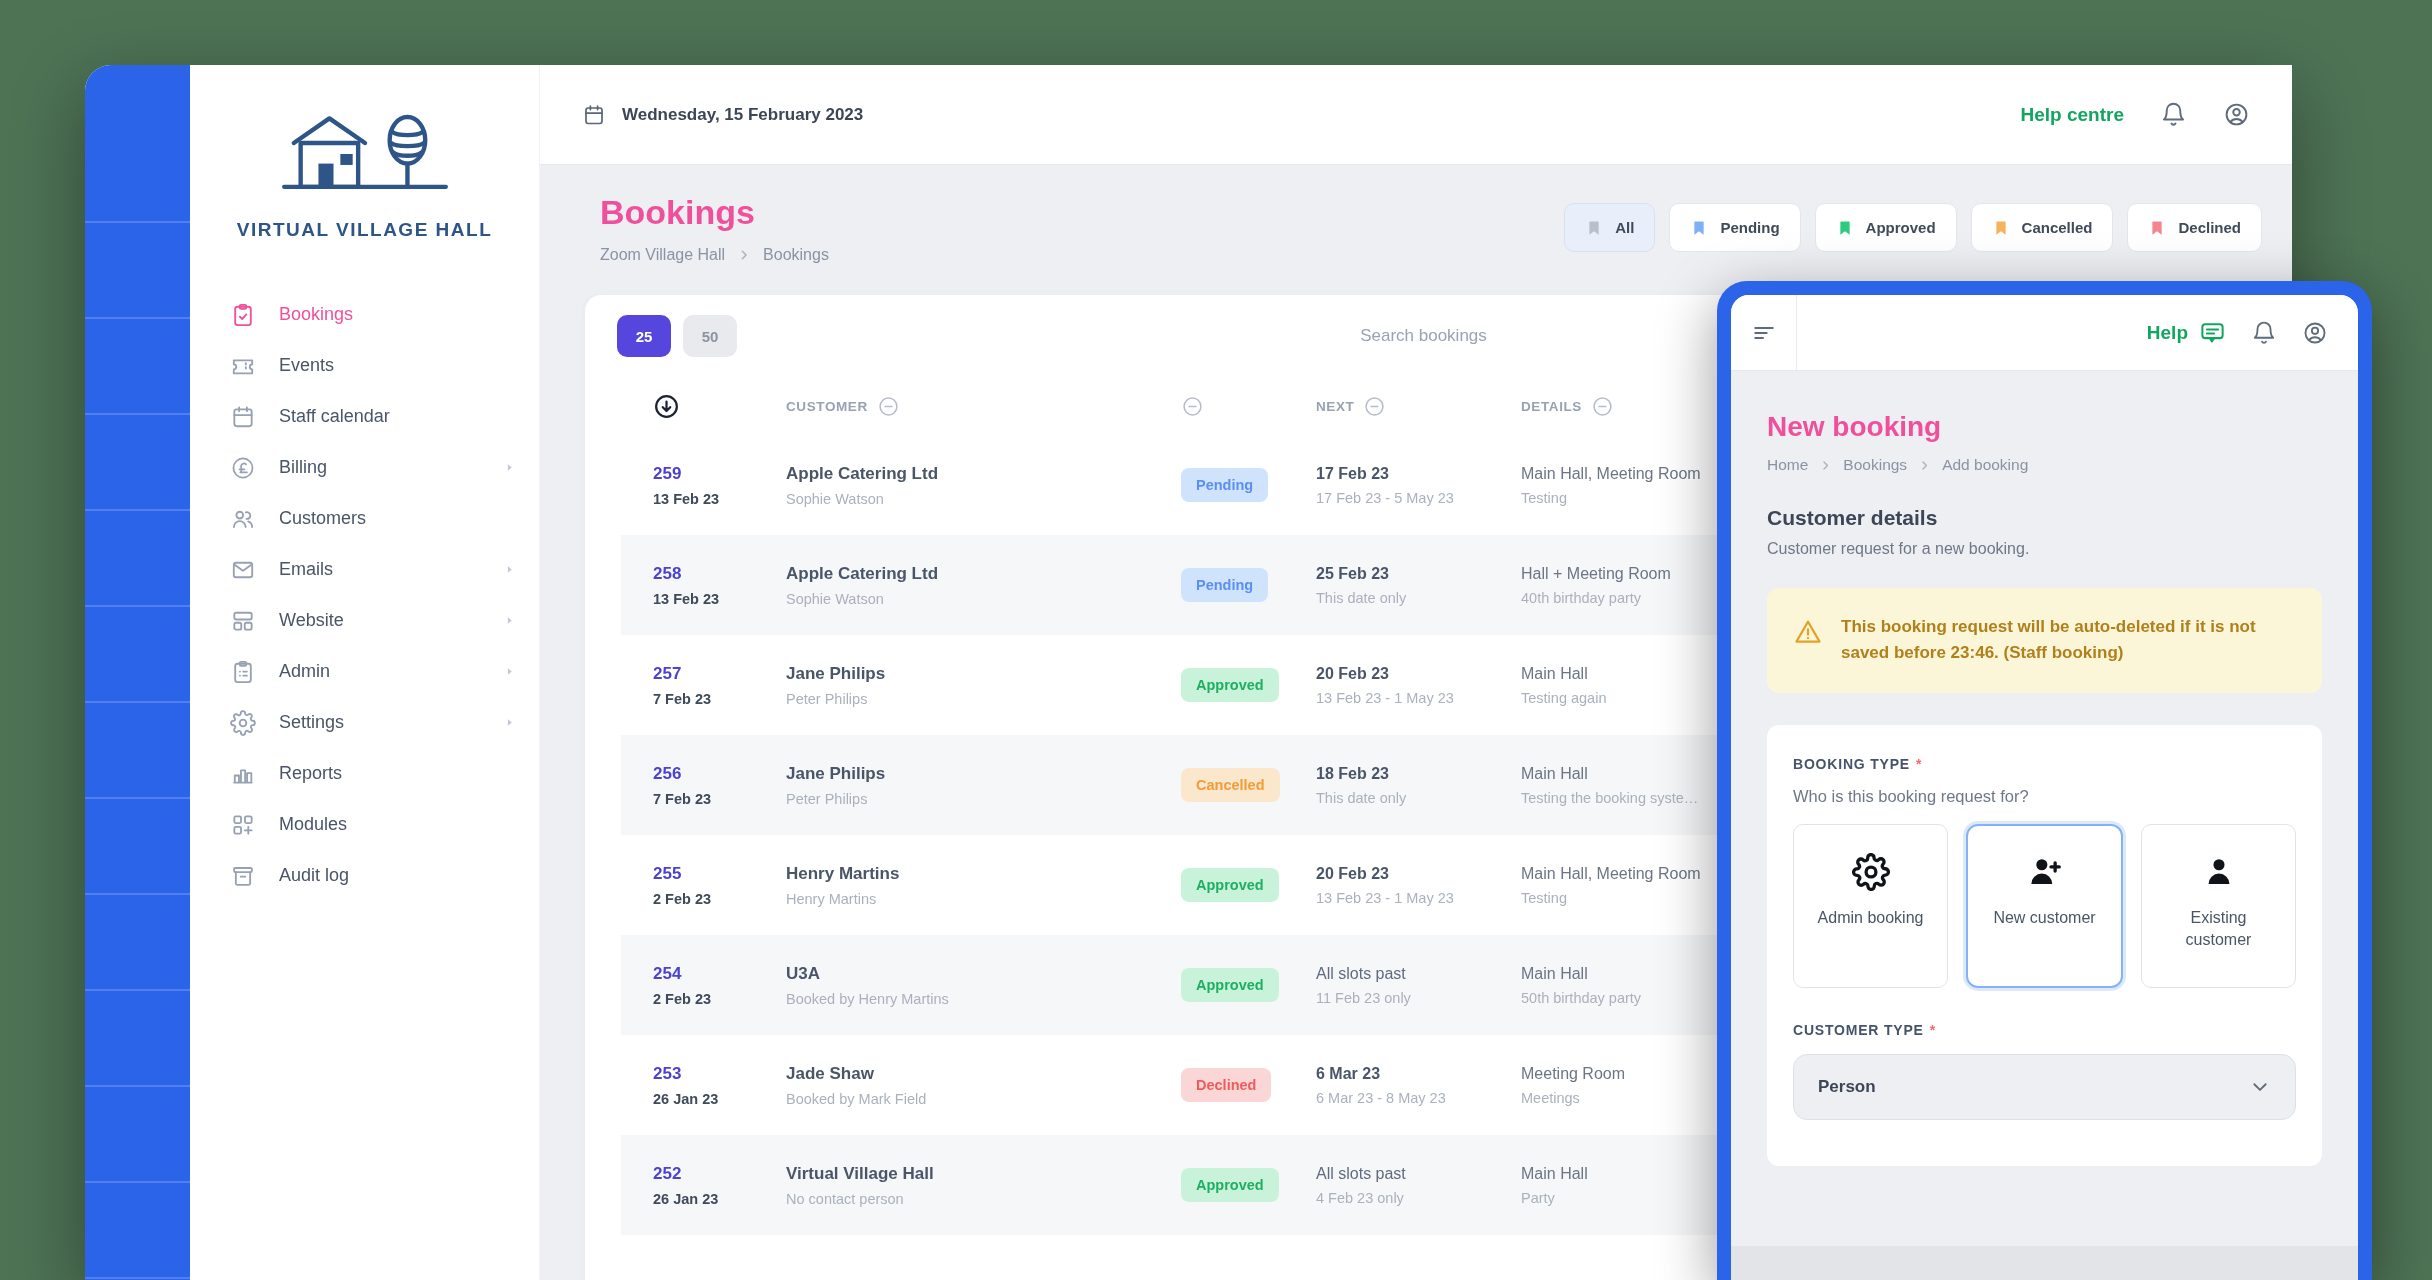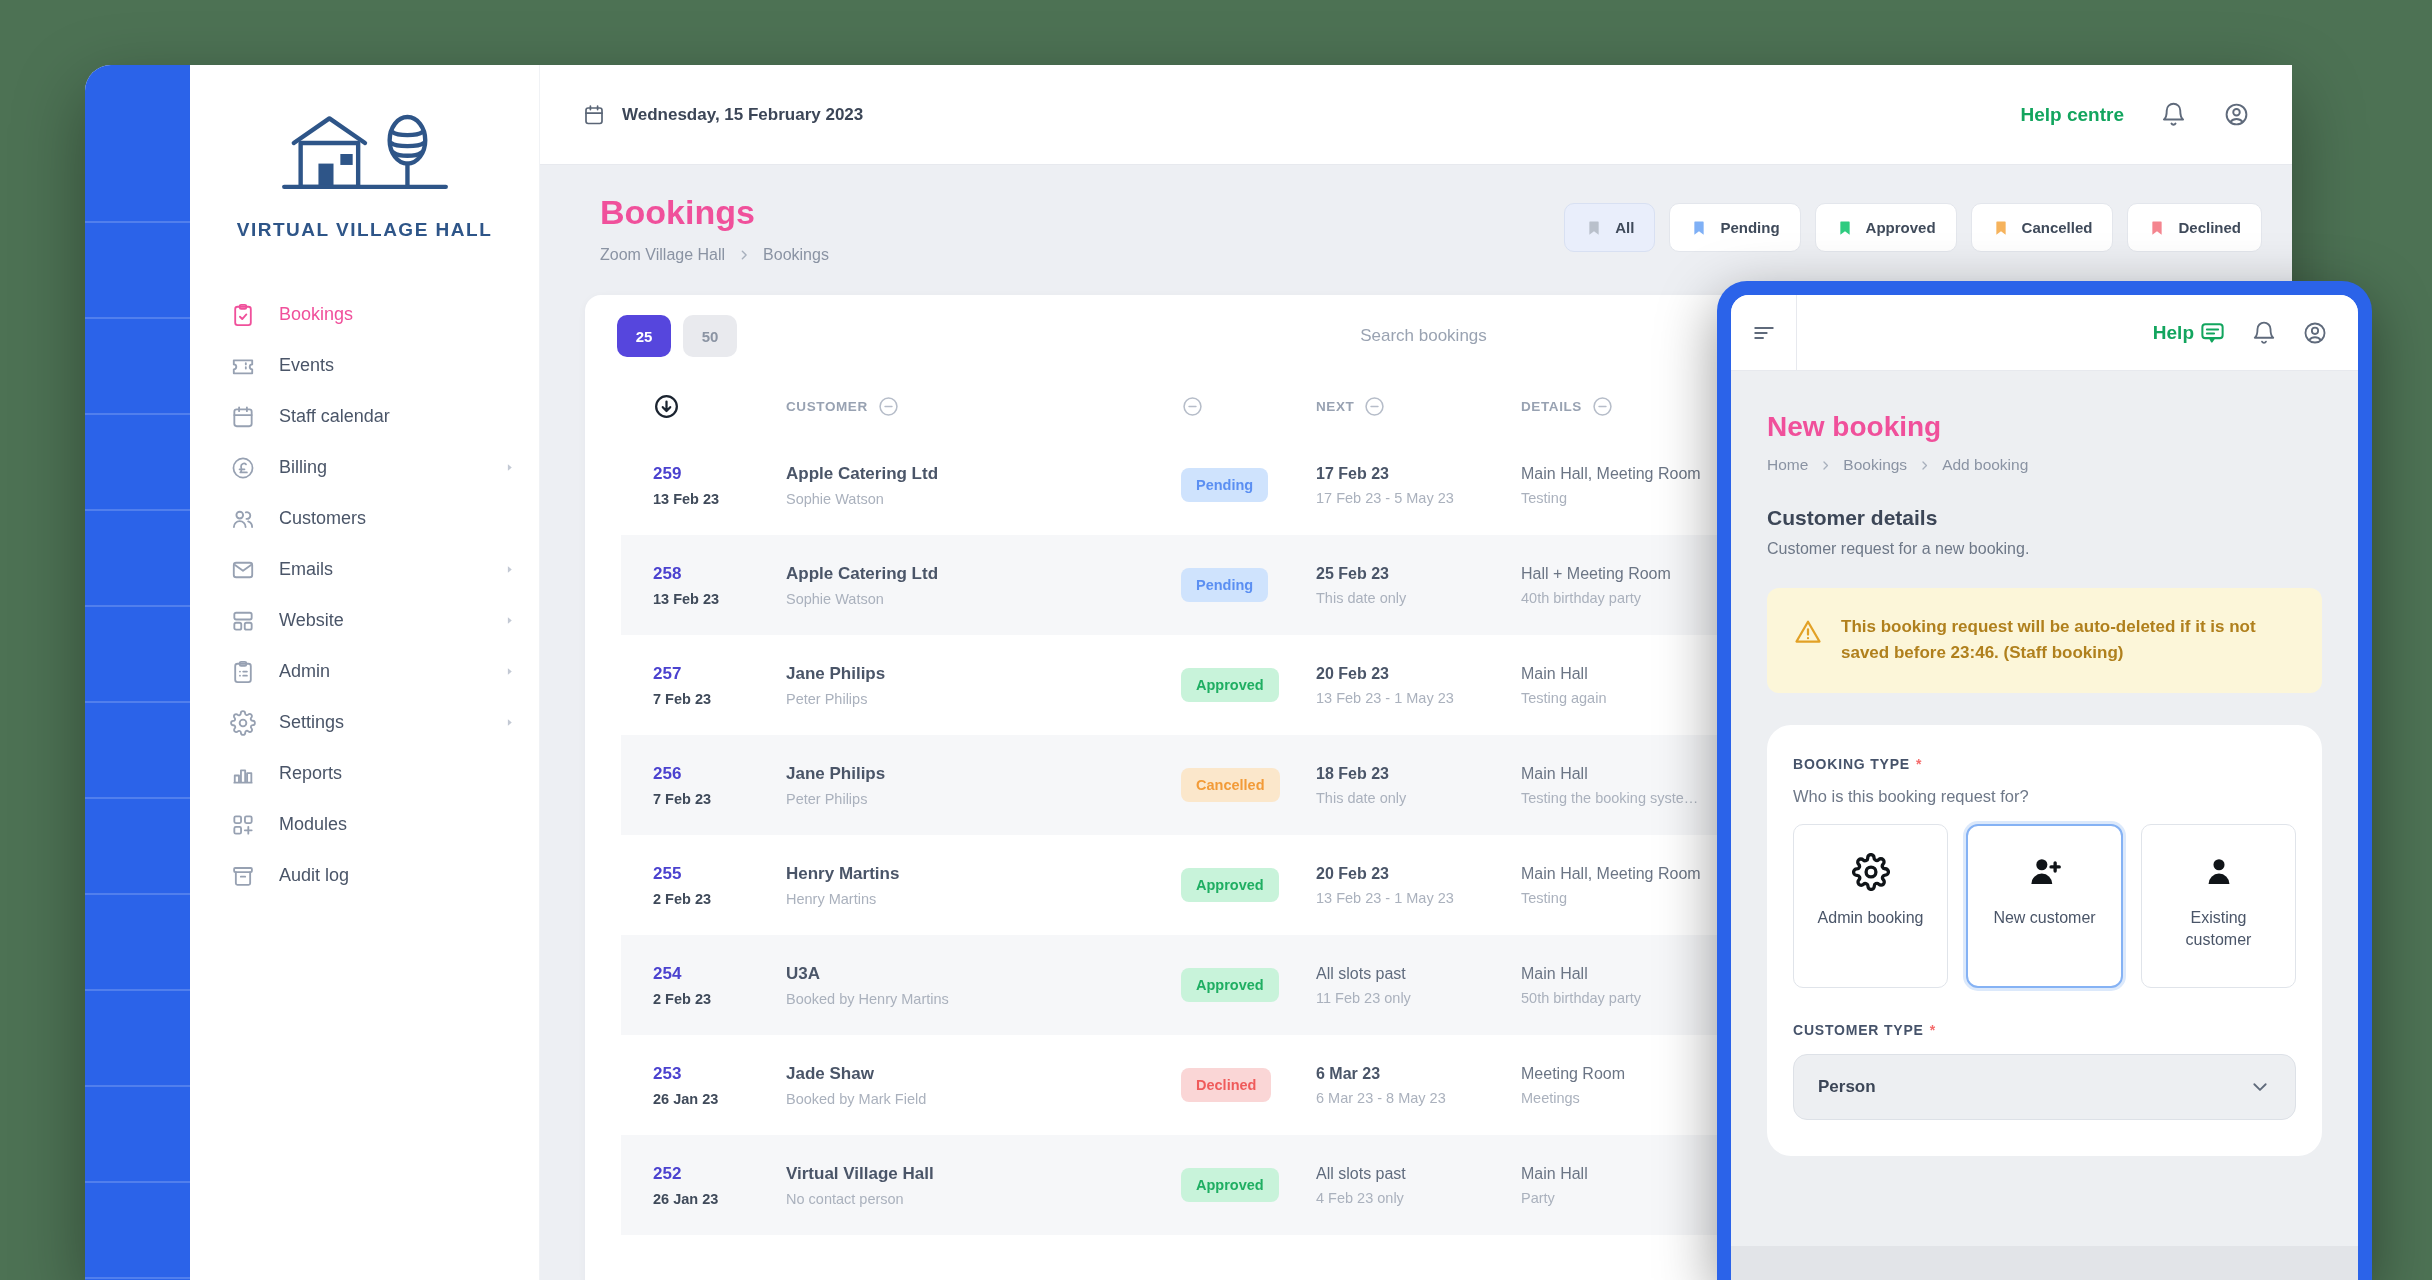--- a/index.html
+++ b/index.html
@@ -80,37 +80,37 @@
 
   
   .panel { position:absolute; left:1717px; top:281px; width:655px; height:999px; background:#2b63e9;
            border-radius:30px 30px 0 0; padding:14px 14px 0; box-shadow:0 18px 60px rgba(0,0,0,.4); z-index:5; }
   .panel-in { width:100%; height:100%; background:#edeff2; border-radius:18px 18px 0 0; overflow:hidden; position:relative; }
   .p-top { height:76px; background:#fff; border-bottom:1px solid #e7e9ee; display:flex; align-items:center; }
   .burger-cell { width:66px; height:100%; display:flex; align-items:center; justify-content:center;
                  border-right:1px solid #e7e9ee; cursor:pointer; }
   .burger-cell .ic { width:26px; height:26px; color:#5f6a7b; }
   .p-top-right { margin-left:auto; display:flex; align-items:center; gap:25px; padding-right:30px; }
-  .p-help { display:flex; align-items:center; gap:5px; cursor:pointer; }
+  .p-help { display:flex; align-items:center; gap:11px; cursor:pointer; }
   .p-help .hl { color:#12a55e; font-size:19px; font-weight:700; }
   .p-help .ic { width:27px; height:27px; color:#12a55e; }
   .p-ic { width:26px; height:26px; color:#5f6a7b; cursor:pointer; }
 
   .p-body { padding:0 36px; }
   .p-title { margin-top:40px; font-size:28px; font-weight:800; color:#f0509b; }
   .p-crumbs { margin-top:13px; display:flex; align-items:center; gap:11px; font-size:15.5px; color:#8a93a3; }
   .p-crumbs .sep { width:13px; height:13px; color:#a8b0bd; }
   .p-sec-title { margin-top:32px; font-size:21px; font-weight:700; color:#3c4657; }
   .p-sec-sub { margin-top:10px; font-size:16px; color:#6e7888; }
   .warn { margin-top:30px; background:#fcf6d9; border-radius:12px; padding:26px 26px; display:flex; gap:18px; }
   .warn .ic { width:30px; height:30px; color:#e2a126; margin-top:3px; }
   .warn-text { font-size:17px; font-weight:600; color:#b0801d; line-height:1.55; }
   .warn-text b { font-weight:800; }
 
-  .form-card { margin-top:32px; background:#fff; border-radius:24px; padding:30px 26px 36px; }
+  .form-card { margin-top:32px; background:#fff; border-radius:12px; padding:30px 26px 46px; }
   .f-label { font-size:14px; font-weight:800; letter-spacing:.8px; color:#46536a; }
   .f-label .req { color:#f56b6b; margin-left:6px; }
   .f-q { margin-top:14px; font-size:16.5px; color:#6e7888; }
   .opts { margin-top:18px; display:flex; gap:18px; }
   .opt { flex:1; height:164px; background:#fff; border:1px solid #e0e4ea; border-radius:10px;
          display:flex; flex-direction:column; align-items:center; padding-top:28px; cursor:pointer; }
   .opt.selected { border:2px solid #85b2f4; border-radius:12px; box-shadow:0 0 0 3px #dce9fb; padding-top:27px; }
   .opt .o-ic { width:38px; height:38px; color:#101418; }
   .opt .o-ic svg { stroke-width:2.1; }
   .opt .o-label { margin-top:16px; font-size:16px; color:#4a5568; text-align:center; line-height:1.4; max-width:110px; }

